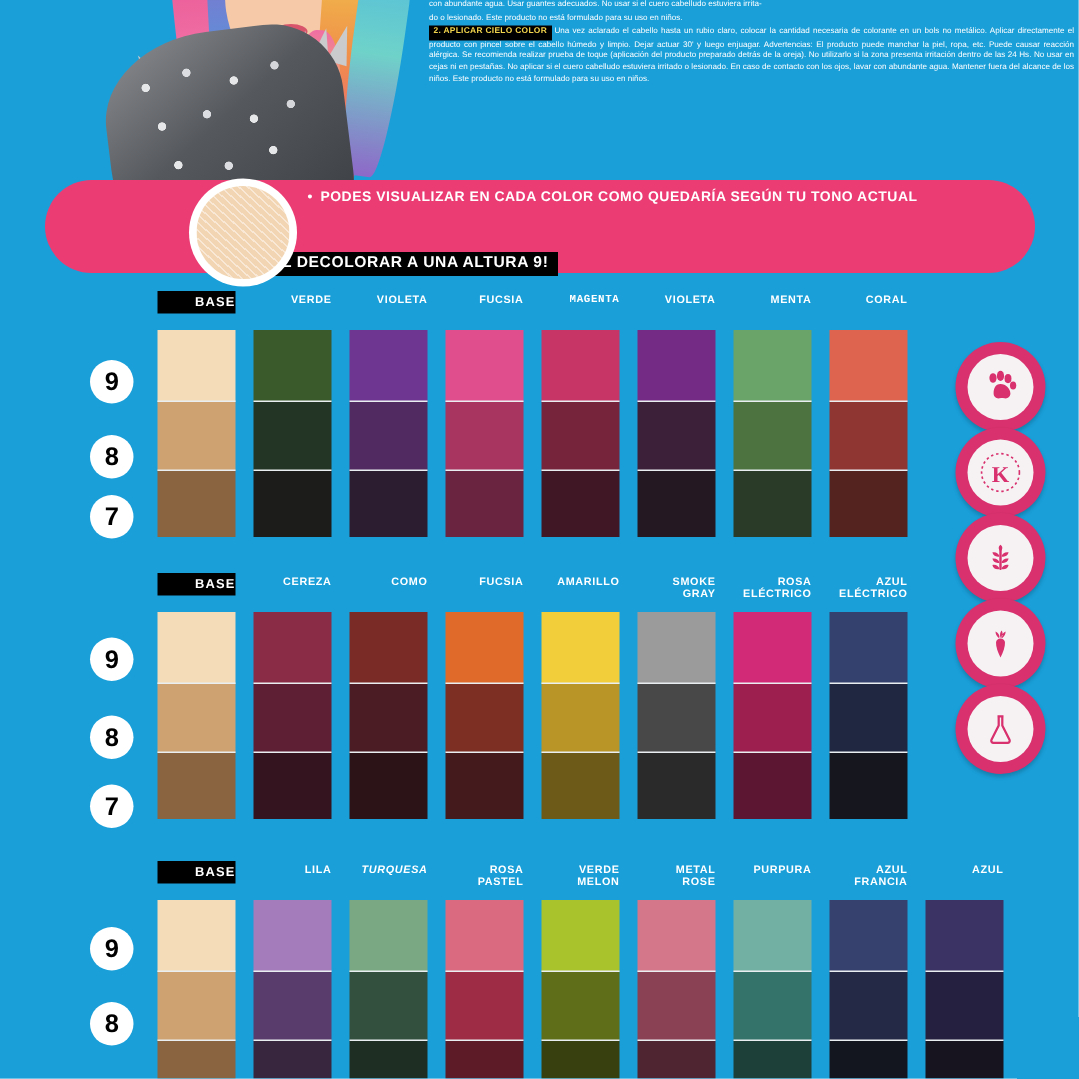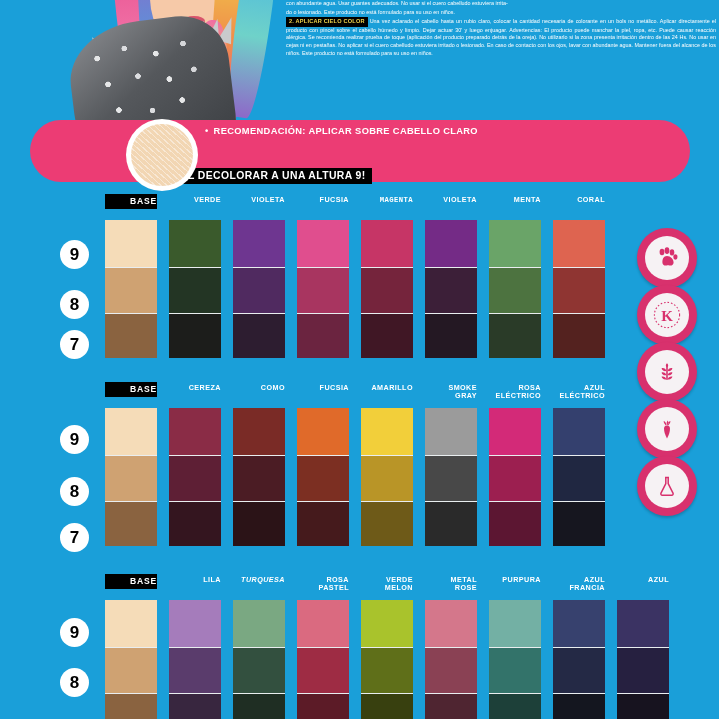--- a/index.html
+++ b/index.html
@@ -246,21 +246,21 @@
   </div>
 
   <div class="instructions">
     <p>con abundante agua. Usar guantes adecuados. No usar si el cuero cabelludo estuviera irrita-</p>
     <p>do o lesionado. Este producto no está formulado para su uso en niños.</p>
     <p><span class="step-tag">2. APLICAR CIELO COLOR</span><span>Una vez aclarado el cabello hasta un rubio claro, colocar la cantidad necesaria de colorante en un bols no metálico. Aplicar directamente el producto con pincel sobre el cabello húmedo y limpio. Dejar actuar 30' y luego enjuagar. Advertencias: El producto puede manchar la piel, ropa, etc. Puede causar reacción alérgica. Se recomienda realizar prueba de toque (aplicación del producto preparado detrás de la oreja). No utilizarlo si la zona presenta irritación dentro de las 24 Hs. No usar en cejas ni en pestañas. No aplicar si el cuero cabelludo estuviera irritado o lesionado. En caso de contacto con los ojos, lavar con abundante agua. Mantener fuera del alcance de los niños. Este producto no está formulado para su uso en niños.</span></p>
   </div>
 
   <div class="banner"></div>
   <ul class="banner-list">
-    <li>RECOMENDACIÓN:  APLICAR SOBRE CABELLO CLARO</li>
+    <li>PODES VISUALIZAR EN CADA COLOR COMO QUEDARÍA SEGÚN TU TONO ACTUAL</li>
   </ul>
   <div class="ideal">¡DEAL DECOLORAR A UNA ALTURA 9!</div>
   <div class="base-circle">
     <div class="inner"></div>
   </div>
 
   <div class="num" style="top:240px">9</div>
   <div class="num" style="top:290px">8</div>
   <div class="num" style="top:330px">7</div>
 

